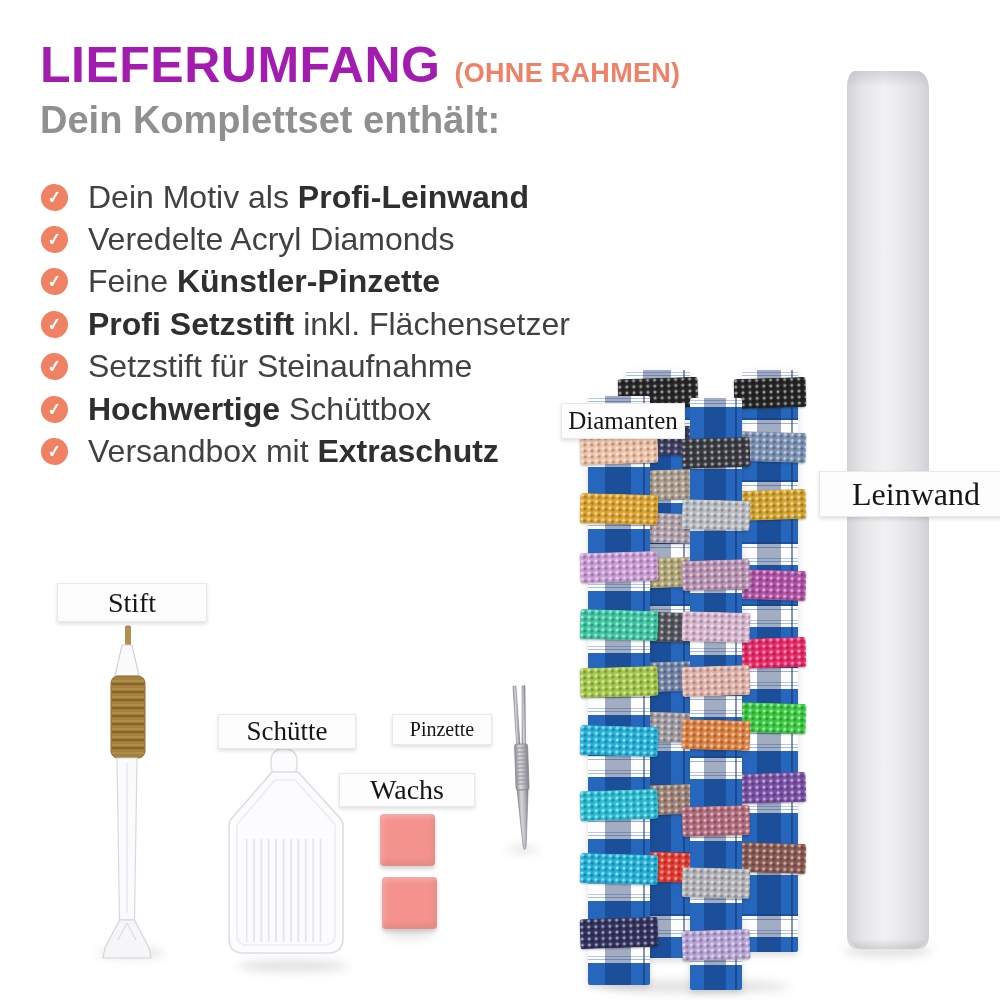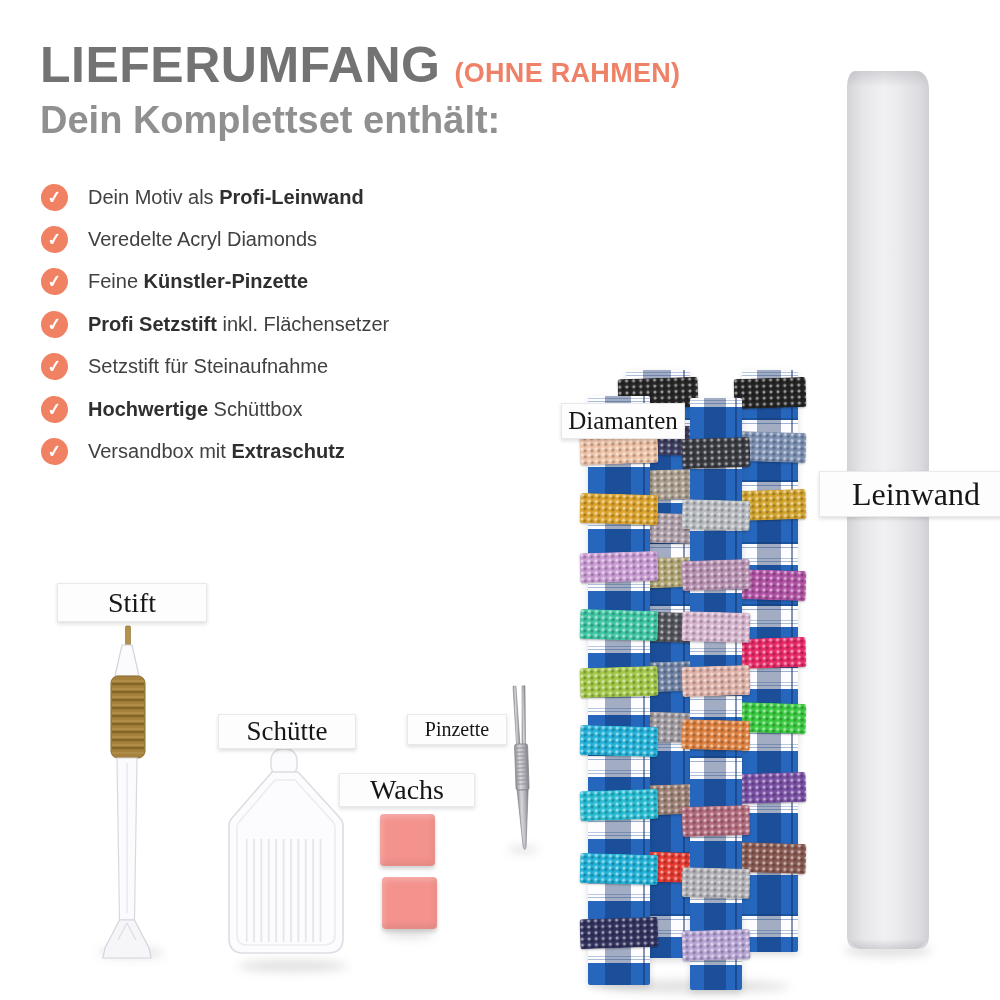--- a/index.html
+++ b/index.html
@@ -2,40 +2,40 @@
 <html><head>
 <meta charset="utf-8">
 <style>
   html,body{margin:0;padding:0;background:#fff;}
   #root{position:relative;width:1000px;height:1000px;background:#ffffff;overflow:hidden;
         font-family:"Liberation Sans",sans-serif;}
 
   
   .header{position:absolute;left:40px;top:38px;}
   .title-row{display:flex;align-items:baseline;gap:14px;}
-  .title{font-size:50px;font-weight:700;color:#737373;letter-spacing:.5px;line-height:1.1;}
+  .title{font-size:50px;font-weight:700;color:#a21caf;letter-spacing:.5px;line-height:1.1;}
   .title-suffix{font-size:27px;font-weight:600;color:#ee8166;letter-spacing:.3px;}
   .subtitle{font-size:38px;font-weight:700;color:#909090;margin-top:6px;line-height:1.15;}
 
   
   .checklist{position:absolute;left:41px;top:176px;list-style:none;margin:0;padding:0;}
   .check-row{display:flex;align-items:center;height:42.4px;gap:20px;}
   .check-circle{width:27px;height:27px;border-radius:50%;background:#f08163;flex:0 0 27px;
     display:flex;align-items:center;justify-content:center;color:#fff;font-size:17px;font-weight:700;
     transform:rotate(-6deg);}
-  .check-text{font-size:20px;color:#414141;white-space:nowrap;}
+  .check-text{font-size:32px;color:#414141;white-space:nowrap;}
   .check-text b{font-weight:700;color:#2f2f2f;}
 
   
   .plaque{position:absolute;background:#fdfdfd;border:1px solid #e9e9e9;
     box-shadow:0 2px 4px rgba(0,0,0,.13);display:flex;align-items:center;justify-content:center;
     font-family:"Liberation Serif",serif;color:#161616;z-index:30;}
   .plaque-stift{left:57px;top:583px;width:148px;height:37px;font-size:28px;}
   .plaque-schuette{left:218px;top:714px;width:136px;height:33px;font-size:27px;}
-  .plaque-pinzette{left:407px;top:714px;width:98px;height:29px;font-size:20px;font-family:Liberation Serif, serif;}
+  .plaque-pinzette{left:392px;top:714px;width:98px;height:29px;font-size:20px;font-family:Liberation Serif, serif;}
   .plaque-wachs{left:339px;top:773px;width:134px;height:32px;font-size:28px;}
   .plaque-diamanten{left:561px;top:403px;width:122px;height:34px;font-size:25px;}
   .plaque-leinwand{left:796px;top:471px;width:192px;height:44px;font-size:32px;margin-left:23px;}
 
   
   .canvas-roll{position:absolute;left:847px;top:71px;width:82px;height:878px;z-index:5;
     background:linear-gradient(90deg,#d3d3d7 0%,#e6e6e9 18%,#f1f1f3 45%,#ebebee 62%,#dddde1 88%,#d0d0d4 100%);
     border-radius:9px 13px 10px 10px / 15px 18px 12px 12px;}
   .canvas-roll::before{content:'';position:absolute;left:0;right:0;top:0;height:16px;
     background:linear-gradient(180deg,rgba(160,160,168,.35),rgba(160,160,168,0));

